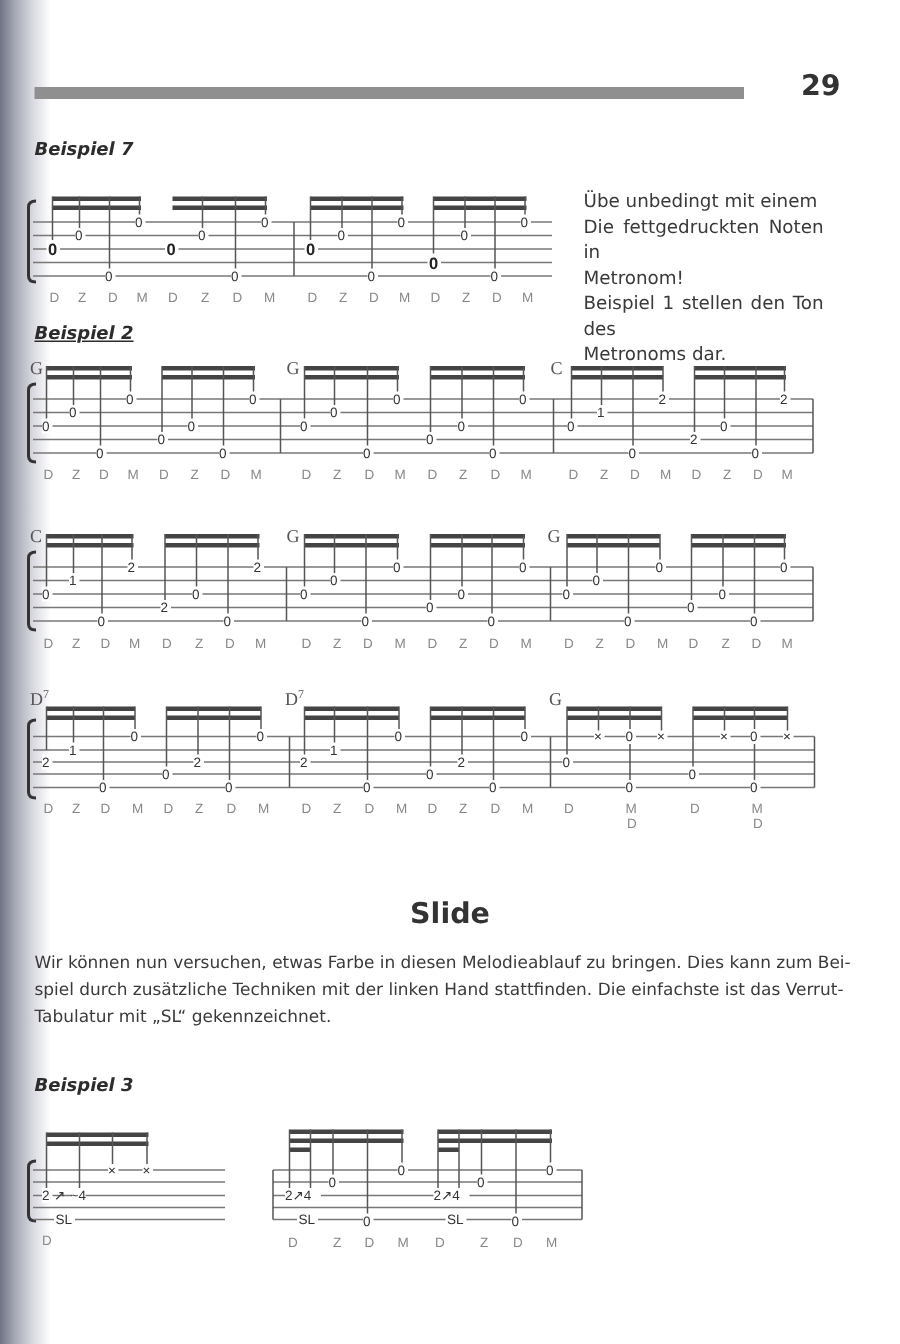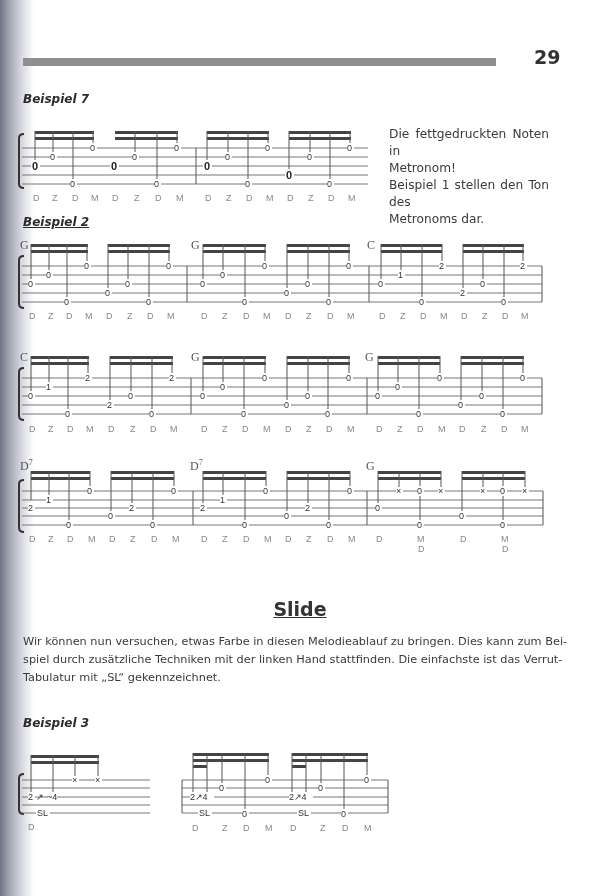--- a/index.html
+++ b/index.html
@@ -23,21 +23,21 @@
   .example-label {
     position:absolute; font-size:12px; font-weight:bold; font-style:italic; color:#2c2c2c;
   }
   .side-note {
     position:absolute; left:389px; top:126px; width:160px;
     font-size:12.2px; line-height:17px; color:#3a3a3a; text-align:justify;
   }
   .side-note span { display:block; }
   .section-title {
     position:absolute; left:0; width:600px; top:598px; text-align:center;
-    font-size:19px; font-weight:bold; color:#333;text-decoration:underline;
+    font-size:19px; font-weight:bold; color:#333;
   }
   .body-text {
     position:absolute; left:23px; top:633px; width:520px;
     font-size:11.3px; line-height:18px; color:#3a3a3a; text-align:justify;
   }
   .body-text span { display:block; white-space:nowrap; }
   svg.tab { position:absolute; left:0; }
   .fret { font-family:"Liberation Sans", sans-serif; font-size:9px; fill:#333; }
   .fret-bold { font-family:"Liberation Sans", sans-serif; font-size:11px; font-weight:bold; fill:#222; }
   .finger { font-family:"Liberation Sans", sans-serif; font-size:9px; fill:#888; }
@@ -140,20 +140,21 @@
     <text class="finger" x="246" y="81">D</text>
     <text class="finger" x="266" y="81">M</text>
     <text class="finger" x="287" y="81">D</text>
     <text class="finger" x="308" y="81">Z</text>
     <text class="finger" x="328" y="81">D</text>
     <text class="finger" x="348" y="81">M</text>
   </g>
 </svg>
 
 <div class="side-note">
+  <span>Übe unbedingt mit einem</span>
   <span>Die fettgedruckten Noten in</span>
   <span>Metronom!</span>
   <span>Beispiel 1 stellen den Ton des</span>
   <span>Metronoms dar.</span>
 </div>
 
 <div class="example-label" style="left:23px;top:215px;text-decoration:underline;">Beispiel 2</div>
 
 <svg class="tab" style="top:236px" width="560" height="90" viewBox="0 0 560 90">
   <text class="chord" x="20" y="13">G</text>

